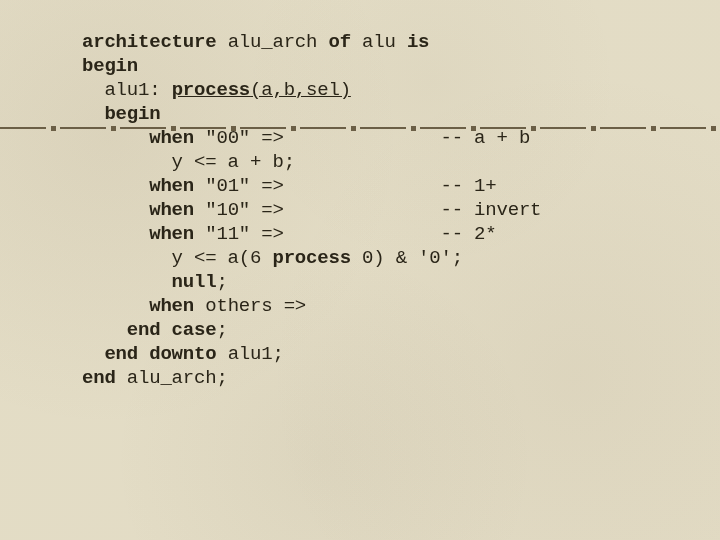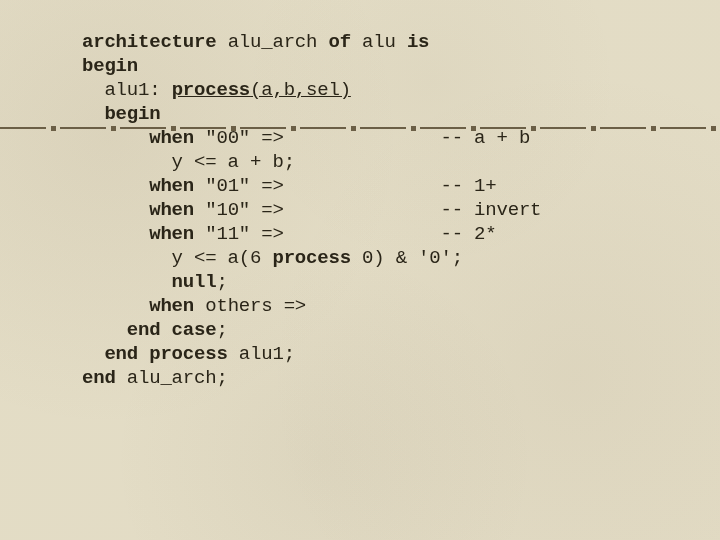--- a/index.html
+++ b/index.html
@@ -65,21 +65,21 @@
   <div class="line"><span class="kw">  begin</span></div>
   <div class="line"><span class="kw">      when</span><span> "00" =&gt;              -- a + b</span></div>
   <div class="line"><span>        y &lt;= a + b;</span></div>
   <div class="line"><span class="kw">      when</span><span> "01" =&gt;              -- 1+</span></div>
   <div class="line"><span class="kw">      when</span><span> "10" =&gt;              -- invert</span></div>
   <div class="line"><span class="kw">      when</span><span> "11" =&gt;              -- 2*</span></div>
   <div class="line"><span>        y &lt;= a(6 </span><span class="kw">process</span><span> 0) &amp; '0';</span></div>
   <div class="line"><span class="kw">        null</span><span>;</span></div>
   <div class="line"><span class="kw">      when</span><span> others =&gt;</span></div>
   <div class="line"><span class="kw">    end case</span><span>;</span></div>
-  <div class="line"><span class="kw">  end process</span><span> alu1;</span></div>
+  <div class="line"><span class="kw">  end downto</span><span> alu1;</span></div>
   <div class="line"><span class="kw">end</span><span> alu_arch;</span></div>
 </div>
 
 <div class="divider" id="divider">
     <div class="dash" style="left: 0px; width: 46px;"></div>
     <div class="dot" style="left: 51px;"></div>
     <div class="dash" style="left: 60px; width: 46px;"></div>
     <div class="dot" style="left: 111px;"></div>
     <div class="dash" style="left: 120px; width: 46px;"></div>
     <div class="dot" style="left: 171px;"></div>

